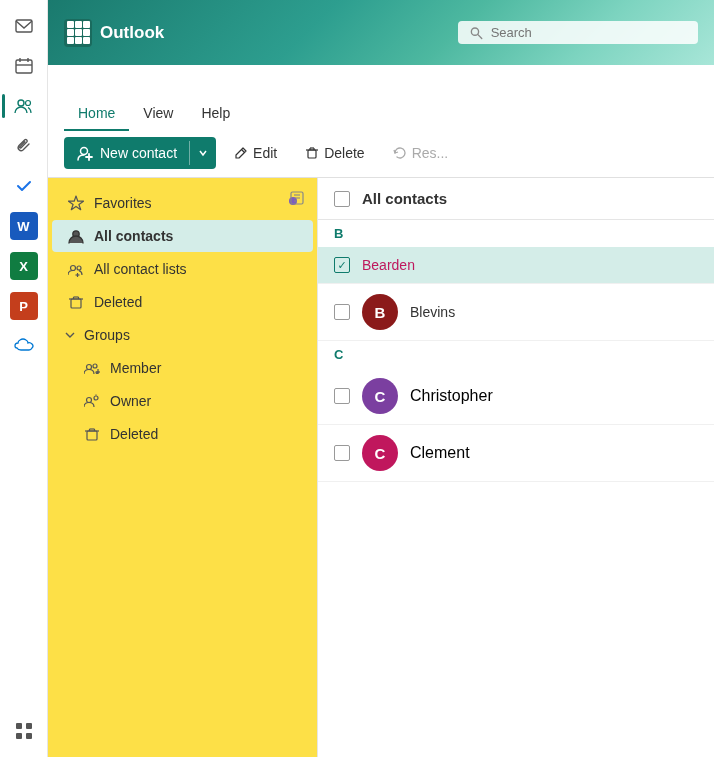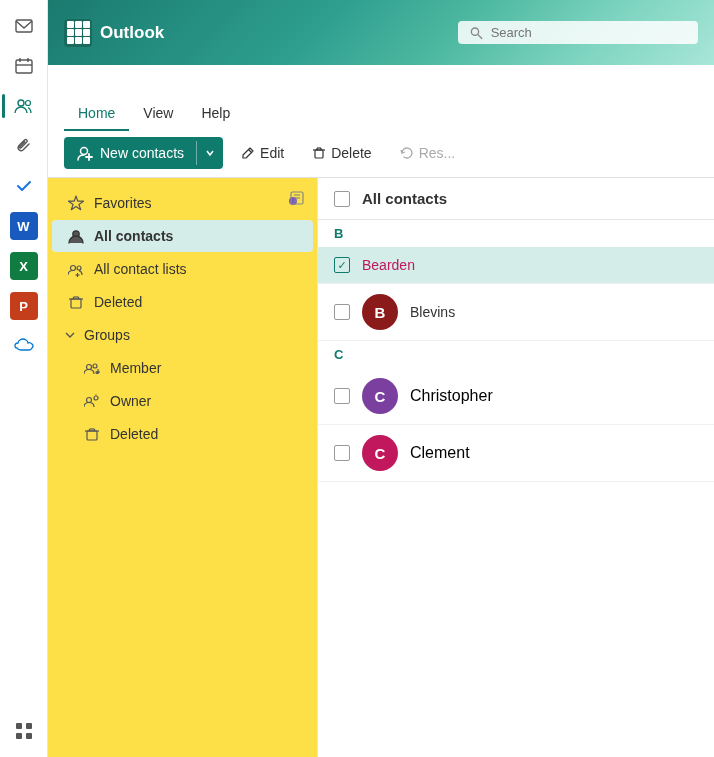--- a/index.html
+++ b/index.html
@@ -410,21 +410,21 @@
     </div>
     <div class="ribbon-actions">
       <button class="btn-new-contact">
         <div class="btn-new-contact-main">
           <svg width="18" height="18" viewBox="0 0 18 18">
             <circle cx="8" cy="7" r="3.5" stroke="#fff" stroke-width="1.5" fill="none"></circle>
             <path d="M2 16c0-3.3 2.7-5 6-5" stroke="#fff" stroke-width="1.5" stroke-linecap="round" fill="none"></path>
             <line x1="13" y1="10" x2="13" y2="16" stroke="#fff" stroke-width="1.8" stroke-linecap="round"></line>
             <line x1="10" y1="13" x2="16" y2="13" stroke="#fff" stroke-width="1.8" stroke-linecap="round"></line>
           </svg>
-          <span>New contacts</span>
+          <span>New contact</span>
         </div>
         <div class="btn-new-contact-dropdown">
           <svg width="10" height="10" viewBox="0 0 10 10">
             <polyline points="2,3 5,7 8,3" stroke="#fff" stroke-width="1.5" fill="none"></polyline>
           </svg>
         </div>
       </button>
       <button class="btn-action">
         <svg width="14" height="14" viewBox="0 0 14 14">
           <path d="M9 2l3 3-7 7H2v-3z" stroke="#333" stroke-width="1.2" fill="none" stroke-linejoin="round"></path>

